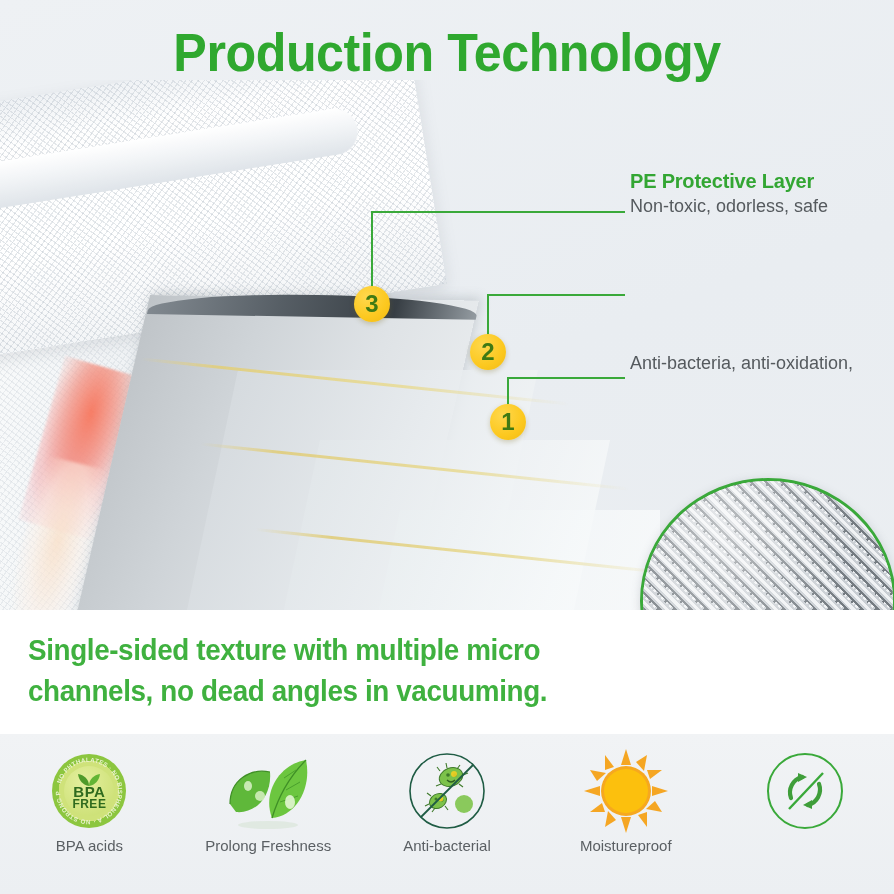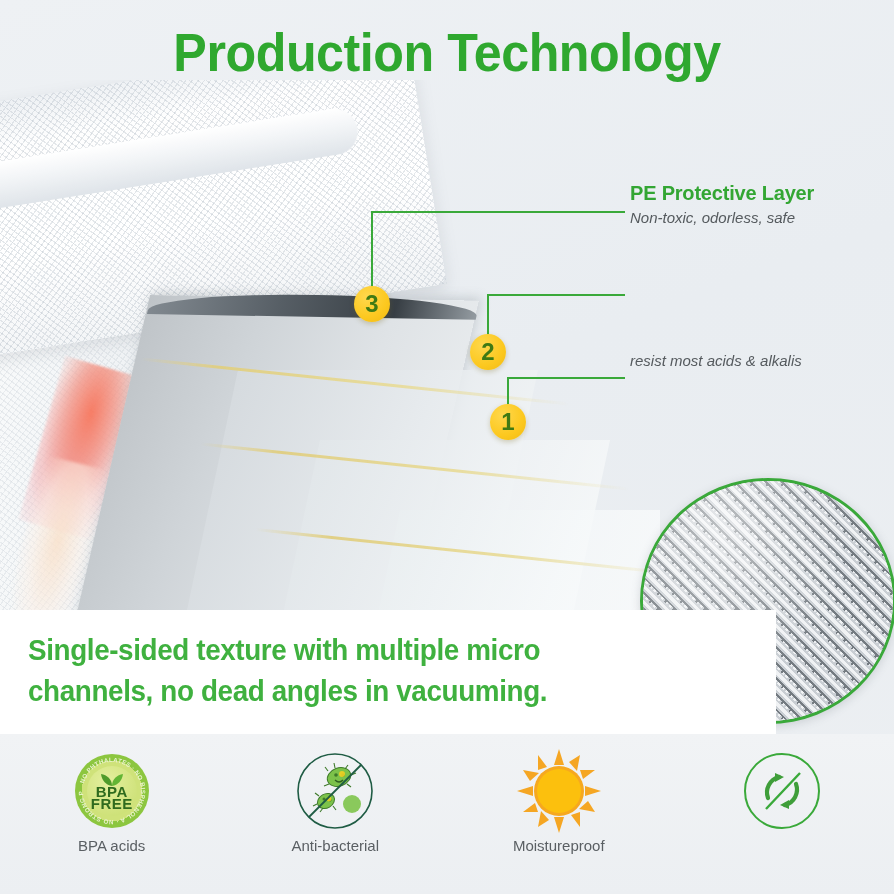--- a/index.html
+++ b/index.html
@@ -121,21 +121,21 @@
     text-align:center;
     box-shadow:0 2px 5px rgba(120,100,20,.28);
   }
 
   
   .callout{position:absolute;left:630px;width:264px;}
   .c-title{
     font-size:20px;font-weight:700;color:#33a633;line-height:25px;
     letter-spacing:-0.2px;white-space:nowrap;
   }
-  .c-sub{font-size:15px;color:#555a5e;line-height:20px;margin-top:2px;font-style:italic;}
+  .c-sub{font-size:18px;color:#555a5e;line-height:20px;margin-top:2px;}
 
   
   .magwrap{position:absolute;left:600px;top:470px;width:294px;height:250px;}
   .cone{
     position:absolute;left:0;top:0;width:294px;height:250px;
   }
   .magcircle{
     position:absolute;left:40px;top:8px;width:250px;height:240px;
     border-radius:50%;border:3px solid #3aa93a;overflow:hidden;
     background:#d7dbde;
@@ -149,21 +149,21 @@
       linear-gradient(135deg,#fbfcfc 0%,#dde1e4 40%,#eff1f3 70%,#cfd4d8 100%);
     opacity:.95;
   }
   .magglare{
     position:absolute;inset:0;border-radius:50%;
     background:radial-gradient(ellipse at 32% 22%,rgba(255,255,255,.55),rgba(255,255,255,0) 55%);
   }
 
   
   .banner{
-    position:absolute;left:0;top:610px;width:776px;height:124px;
+    position:absolute;left:0;top:610px;width:894px;height:124px;
     background:#ffffff;
   }
   .banner-text{
     position:absolute;left:28px;top:20px;width:560px;
     font-size:29px;line-height:41px;font-weight:700;color:#3fb13f;
     letter-spacing:-0.4px;
     transform:scaleX(0.96);transform-origin:0 0;
   }
 
   
@@ -183,21 +183,21 @@
     position:relative;display:flex;align-items:center;justify-content:center;
     flex-direction:column;
   }
   .bpa-in{
     width:50px;height:50px;border-radius:50%;
     background:radial-gradient(circle at 40% 32%,#e4ef9e,#c7dd6d);
     display:flex;flex-direction:column;align-items:center;justify-content:center;
     color:#2f6b1e;font-weight:700;line-height:12px;
   }
   .bpa-in b{font-size:15px;letter-spacing:.5px;}
-  .bpa-in i{font-style:normal;font-size:15px;letter-spacing:.5px;}
+  .bpa-in i{font-style:normal;font-size:12px;letter-spacing:.5px;}
   .bpa-ring-text{position:absolute;inset:0;}
   .bpa-ring-text text{fill:#eaf3cf;font-size:6.2px;font-weight:700;letter-spacing:.35px;}
 </style>
 </head>
 <body>
 
 <div id="stage">
 
   <div class="title">Production Technology</div>
 
@@ -229,30 +229,30 @@
   <div class="badge" style="left:354px;top:286px;">3</div>
 
   <div class="leader" style="left:487px;top:294px;width:2px;height:62px;"></div>
   <div class="leader" style="left:487px;top:294px;width:138px;height:2px;"></div>
   <div class="badge" style="left:470px;top:334px;">2</div>
 
   <div class="leader" style="left:507px;top:377px;width:2px;height:50px;"></div>
   <div class="leader" style="left:507px;top:377px;width:118px;height:2px;"></div>
   <div class="badge" style="left:490px;top:404px;">1</div>
 
-  <div class="callout" style="top:181px;">
+  <div class="callout" style="top:169px;">
     <div class="c-title">PE Protective Layer</div>
     <div class="c-sub">Non-toxic, odorless, safe</div>
   </div>
 
   <div class="callout" style="top:268px;">
   </div>
 
   <div class="callout" style="top:351px;">
-    <div class="c-sub" style="margin-top:0;">resist most acids &amp; alkalis</div>
+    <div class="c-sub">Anti-bacteria, anti-oxidation,</div>
   </div>
 
   <div class="magwrap">
     <svg class="cone" viewBox="0 0 294 250">
       <polygon points="8,215 120,30 150,240" fill="#5cbf52"></polygon>
     </svg>
     <div class="magcircle">
       <div class="magtex"></div>
       <div class="magglare"></div>
     </div>
@@ -284,20 +284,36 @@
               <path d="M13 13 C13 6 18 2 24 1 C23 8 19 12 13 13 Z" fill="#62b534"></path>
             </svg>
             <b>BPA</b>
             <i>FREE</i>
           </div>
         </div>
       </div>
       <div class="f-label">BPA acids</div>
     </div>
 
+    <div class="feature">
+      <div class="f-ico">
+        <svg width="92" height="78" viewBox="0 0 92 78">
+          <path d="M8 52 C8 28 28 16 48 20 C50 44 34 62 14 60 Z" fill="#5fb83a"></path>
+          <path d="M8 52 C8 28 28 16 48 20" fill="none" stroke="#3f8f26" stroke-width="1.2"></path>
+          <path d="M84 8 C90 36 74 64 50 66 C40 40 58 12 84 8 Z" fill="#6cc63f"></path>
+          <path d="M84 8 C66 26 56 46 50 66" fill="none" stroke="#3f8f26" stroke-width="1.3"></path>
+          <path d="M74 18 L62 26 M78 30 L64 38 M76 44 L58 50" stroke="#49a02c" stroke-width="1" fill="none"></path>
+          <circle cx="38" cy="44" r="5" fill="#d7f0c3" opacity=".85"></circle>
+          <ellipse cx="68" cy="50" rx="5" ry="7" fill="#e2f5d2" opacity=".9"></ellipse>
+          <ellipse cx="26" cy="34" rx="4" ry="5" fill="#e2f5d2" opacity=".8"></ellipse>
+          <ellipse cx="46" cy="73" rx="30" ry="4" fill="#cfe0cb" opacity=".45"></ellipse>
+        </svg>
+      </div>
+      <div class="f-label">Prolong Freshness</div>
+    </div>
 
     <div class="feature">
       <div class="f-ico">
         <svg width="80" height="80" viewBox="0 0 80 80">
           <circle cx="40" cy="40" r="37" fill="none" stroke="#1f5c44" stroke-width="1.6"></circle>
           <g fill="#7cc24a" stroke="#3e7a2a" stroke-width="1">
             <ellipse cx="44" cy="26" rx="12" ry="9" transform="rotate(-20 44 26)"></ellipse>
             <ellipse cx="31" cy="50" rx="9" ry="7" transform="rotate(-30 31 50)"></ellipse>
             <circle cx="57" cy="53" r="9" stroke="none" fill="#8ac95c"></circle>
           </g>

